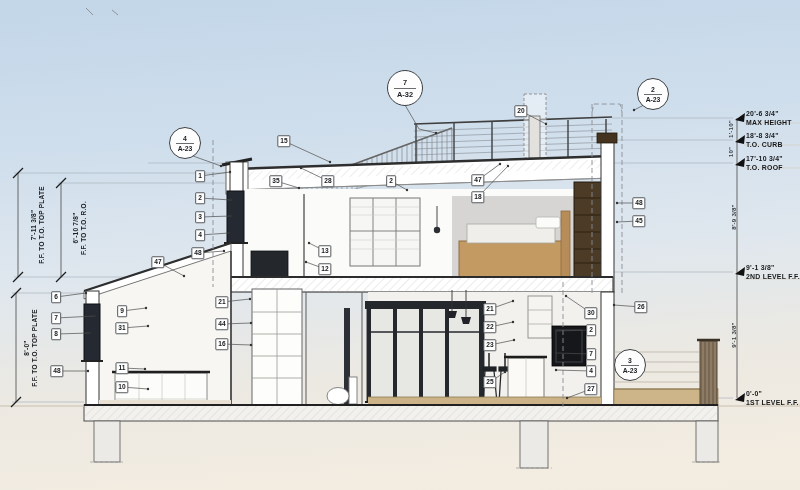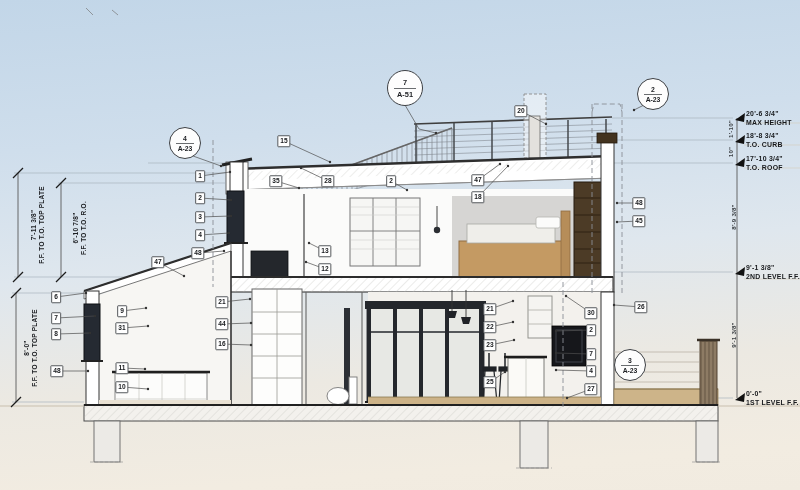--- a/index.html
+++ b/index.html
@@ -387,21 +387,21 @@
       <div class="tag" style="left: 490px; top: 345px;">23</div>
       <div class="tag" style="left: 490px; top: 382px;">25</div>
       <div class="tag" style="left: 591px; top: 313px;">30</div>
       <div class="tag" style="left: 641px; top: 307px;">26</div>
       <div class="tag" style="left: 591px; top: 330px;">2</div>
       <div class="tag" style="left: 591px; top: 354px;">7</div>
       <div class="tag" style="left: 591px; top: 371px;">4</div>
       <div class="tag" style="left: 591px; top: 389px;">27</div>
       <div class="callout" style="left: 405px; top: 88px; height: 34px; width: 34px; font-size: 7.4px;">
         <div class="num">7</div>
-        <div class="sheet">A-51</div>
+        <div class="sheet">A-32</div>
       </div>
       <div class="callout" style="left: 185px; top: 143px; height: 30px; width: 30px; font-size: 6.8px;">
         <div class="num">4</div>
         <div class="sheet">A-23</div>
       </div>
       <div class="callout" style="left: 653px; top: 94px; height: 30px; width: 30px; font-size: 6.8px;">
         <div class="num">2</div>
         <div class="sheet">A-23</div>
       </div>
       <div class="callout" style="left: 630px; top: 365px; height: 30px; width: 30px; font-size: 6.8px;">

